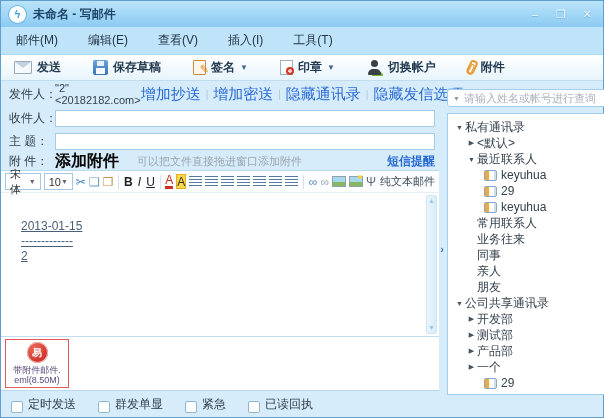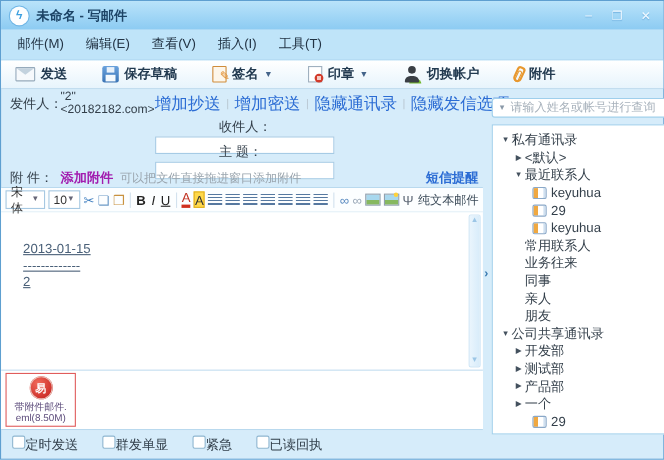--- a/index.html
+++ b/index.html
@@ -7,21 +7,21 @@
   .window { width:604px; height:418px; border:1px solid #5e9fd0; background:#d6ecfa; position:relative; display:flex; flex-direction:column; }
 
   
   .titlebar { height:26px; background:linear-gradient(180deg,#b9e3fa,#8ccbf2); display:flex; align-items:center; padding:0 8px; flex:none; }
   .logo { width:17px; height:17px; border-radius:50%; background:#fdfeff; color:#3a9fe0; font-size:11px; font-weight:bold; display:flex; align-items:center; justify-content:center; margin-right:7px; box-shadow:0 0 0 1px #6fb6e6; }
   .title { font-size:12px; font-weight:bold; color:#1d4466; }
   .winbtns { margin-left:auto; display:flex; gap:10px; }
   .winbtns span { color:#eef8ff; font-size:11px; width:16px; text-align:center; cursor:default; text-shadow:0 1px 1px #6aabdc; }
 
   
-  .menubar { height:28px; background:#bfe4f9; display:flex; align-items:center; padding:12px 6px; gap:2px; flex:none; border-bottom:1px solid #aed7f0; }
+  .menubar { height:28px; background:#bfe4f9; display:flex; align-items:center; padding:12px 6px; gap:12px; flex:none; border-bottom:1px solid #aed7f0; }
   .menu-item { font-size:12px; color:#223344; padding:1px 9px; }
 
   
   .toolbar { height:26px; background:linear-gradient(180deg,#ffffff,#e7f4fc); border-bottom:1px solid #c2ddef; display:flex; align-items:center; padding:4px 4px; flex:none; }
   .tbtn { display:flex; align-items:center; gap:5px; padding:2px 9px; margin-right:14px; border-radius:3px; }
   .tlabel { font-size:12px; font-weight:bold; color:#223a50; white-space:nowrap; }
   .caret { font-size:8px; color:#44648a; }
   .ticon { display:inline-block; position:relative; }
   .envelope-icon { width:18px; height:13px; background:#f6f9fc; border:1px solid #96aabb; border-radius:1px; }
   .envelope-icon::after { content:""; position:absolute; left:0; top:0; border-left:8px solid transparent; border-right:8px solid transparent; border-top:6px solid #c3d2de; }
@@ -36,29 +36,29 @@
   .person-icon::before { content:""; position:absolute; left:4px; top:0; width:7px; height:7px; border-radius:50%; background:#3a3f45; }
   .person-icon::after { content:""; position:absolute; left:1px; bottom:0; width:13px; height:6px; border-radius:5px 5px 1px 1px; background:#3a3f45; box-shadow:3px 2px 0 -1px #73b82c; }
   .paperclip-icon { width:8px; height:15px; border:2px solid #e8982f; border-radius:4px 4px 5px 5px; transform:rotate(25deg); }
   .paperclip-icon::after { content:""; position:absolute; left:0px; top:2px; width:2px; height:9px; border:1px solid #e8982f; border-radius:2px; }
 
   
   .main { flex:1; display:flex; min-height:0; }
   .leftpane { width:438px; display:flex; flex-direction:column; flex:none; }
   .frow { display:flex; align-items:center; padding:0 4px 0 8px; flex:none; }
   .row-from { height:26px; padding-top:0; }
-  .row-to, .row-subj { height:23px;flex-direction:column; }
+  .row-to, .row-subj { height:23px; }
   .row-att { height:17px; }
   .flabel { font-size:12px; color:#333f4a; width:46px; flex:none; white-space:nowrap; }
   .fvalue { font-size:11px; color:#333f4a; }
   .hlinks { margin-left:auto; display:flex; align-items:center; gap:5px; }
   .hlink { font-size:15px; color:#2b6cd4; cursor:pointer; white-space:nowrap; }
   .hsep { color:#b9c7d2; font-size:10px; }
   .finput { flex:1; height:17px; border:1px solid #a6cbe5; background:#fff; font-size:12px; padding:0 3px; color:#333; outline:none; }
-  .addatt { font-size:12px; font-weight:bold; color:#a21caf; margin-right:6px; cursor:pointer; }
+  .addatt { font-size:16px; font-weight:bold; color:#000000; margin-right:18px; cursor:pointer; }
   .atthint { font-size:11px; color:#9aa5ae; }
   .smslink { margin-left:auto; font-size:12px; font-weight:bold; color:#2b6cd4; cursor:pointer; }
 
   
   .editor-block { flex:1; display:flex; flex-direction:column; background:#fff; border:1px solid #b9d9ee; border-left:none; border-right:none; min-height:0; }
   .fmtbar { height:22px; display:flex; align-items:center; gap:3px; padding:0 4px; background:#fcfeff; border-bottom:1px solid #e4f0f8; flex:none; }
   .sel { display:flex; align-items:center; justify-content:space-between; height:17px; border:1px solid #a6c8e2; background:#fff; font-size:11px; color:#333; padding:0 4px; }
   .sel-font { width:64px; } .sel-size { width:36px; }
   .sel .caret { font-size:7px; color:#667; }
   .fic { display:inline-flex; align-items:center; justify-content:center; width:16px; height:18px; font-size:12px; cursor:pointer; position:relative; }
@@ -75,21 +75,21 @@
   .ebody { padding:26px 0 0 20px; font-size:12px; line-height:15px; color:#4a6078;text-decoration:underline; }
   .vscroll { position:absolute; top:2px; right:2px; bottom:2px; width:11px; background:linear-gradient(90deg,#eaf5fd,#d8ecfa); border:1px solid #cfe6f6; border-radius:2px; display:flex; flex-direction:column; justify-content:space-between; align-items:center; }
   .vscroll span { color:#9cc6e6; font-size:7px; line-height:10px; }
 
   .attachpane { height:54px; border-top:1px solid #c2ddef; background:#fff; position:relative; flex:none; }
   .attitem { position:absolute; left:4px; top:2px; width:64px; height:49px; border:1px solid #e05c5c; text-align:center; padding-top:2px; cursor:pointer; }
   .atticon { width:21px; height:21px; margin:0 auto; border-radius:50%; background:radial-gradient(circle at 35% 30%,#f06a5a,#c01818); color:#fff; font-size:10px; font-weight:bold; display:flex; align-items:center; justify-content:center; box-shadow:inset 0 0 0 1px #e8c0b8; }
   .attname { font-size:9px; line-height:10px; color:#5b4a7a; margin-top:2px; }
 
   .options { height:26px; display:flex; align-items:center; gap:22px; padding-left:10px; flex:none; }
-  .opt { display:flex; align-items:flex-start; font-size:12px; color:#33404c; cursor:pointer; }
+  .opt { display:flex; align-items:flex-end; gap:5px; font-size:12px; color:#33404c; cursor:pointer; }
   .cb { width:12px; height:12px; background:#fff; border:1px solid #8fb6d0; border-radius:2px; flex:none; }
 
   
   .splitter { width:6px; flex:none; display:flex; align-items:center; justify-content:center; }
   .splitter span { color:#3a7ab0; font-size:11px; font-weight:bold; }
   .sidebar { flex:1; padding:8px 8px 0 2px; display:flex; flex-direction:column; }
   .searchbox { height:18px; background:#fff; border:1px solid #9fcfec; border-radius:3px; display:flex; align-items:center; padding:0 5px; gap:4px; flex:none; }
   .sb-caret { font-size:7px; color:#8a99a8; }
   .sb-input { flex:1; border:none; outline:none; font-size:11px; color:#333; min-width:0; }
   .sb-input::placeholder { color:#a8b2bc; }

